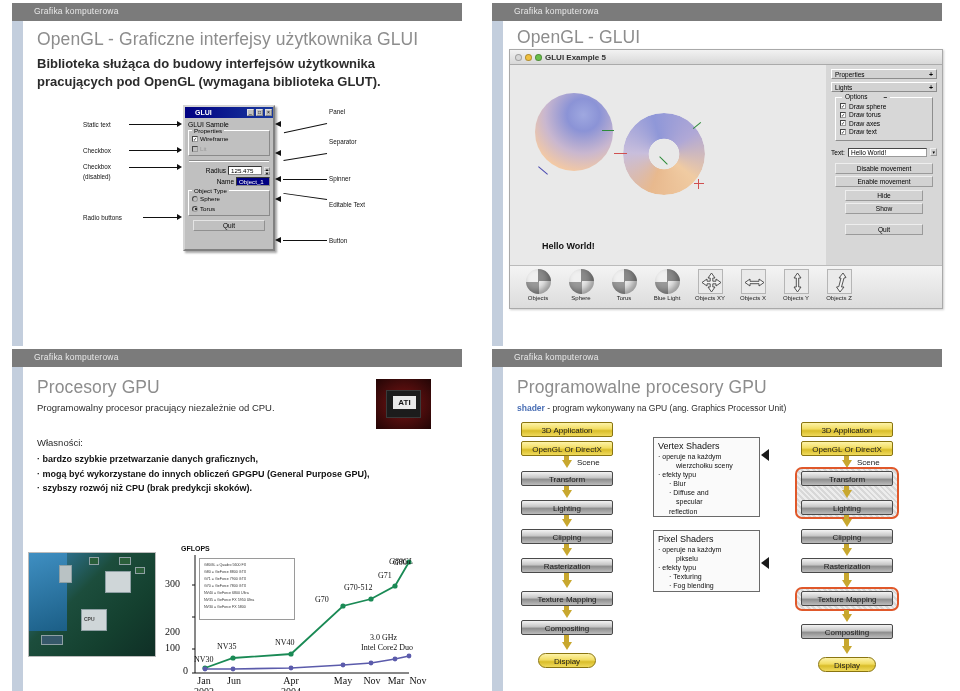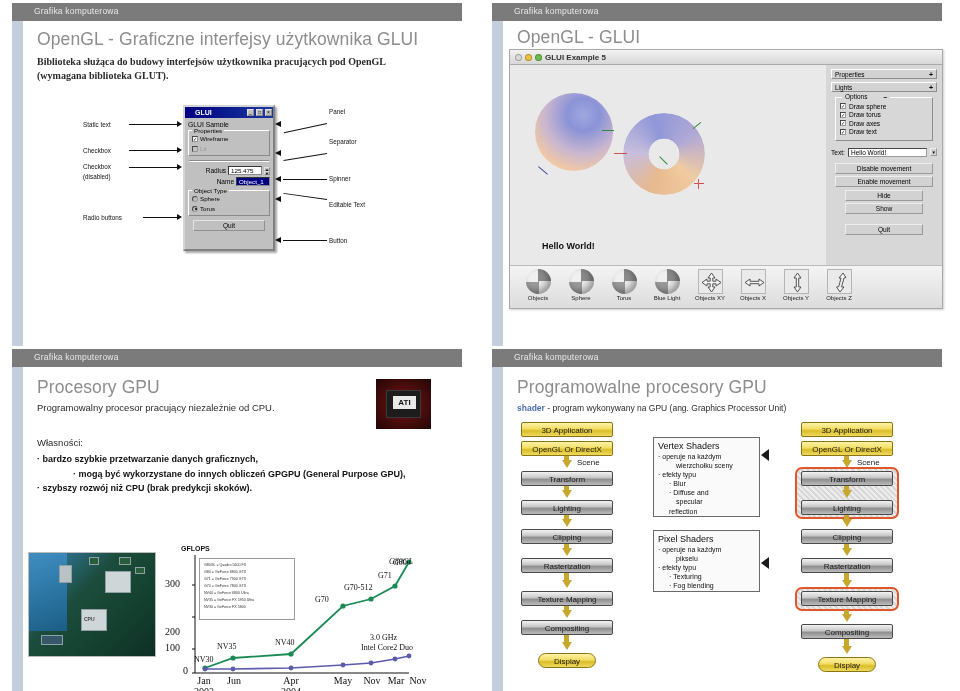--- a/index.html
+++ b/index.html
@@ -34,21 +34,21 @@
   }
   .slide-inner { position: absolute; left: 23px; top: 21px; right: 18px; bottom: 0; }
 
   .title {
     font-size: 17.5px; color: #8d8d8d; font-weight: normal;
     letter-spacing: .1px; white-space: nowrap;
   }
   .subtitle {
     font-size: 9.5px; color: #2b2b2b; line-height: 1.35;
   }
-  .subtitle.bold { font-weight: bold; font-size: 10px; font-family: Liberation Serif, serif; }
+  .subtitle.bold { font-weight: bold; font-size: 13px; }
   .accent { color: #4a6fb5; font-weight: bold; }
 
   
   .glui-fig { position: absolute; left: 60px; top: 82px; width: 320px; height: 160px; }
   .glui-win {
     position: absolute; left: 100px; top: 2px; width: 92px; height: 146px;
     background: #c0c0c0; border: 2px outset #d4d4d4;
     box-shadow: 2px 2px 2px rgba(0,0,0,.35);
   }
   .glui-tb {
@@ -430,21 +430,21 @@
 
     <div style="position:absolute;right:31px;top:12px;width:55px;height:50px;background:radial-gradient(ellipse at 50% 50%,#7a1414 0%,#3c0a0a 70%,#220505 100%);">
       <div style="position:absolute;left:10px;top:11px;width:35px;height:28px;background:#1c1c1c;border:1px solid #3a3a3a;">
         <div style="position:absolute;left:6px;top:5px;width:23px;height:13px;background:#e9e9e9;display:flex;align-items:center;justify-content:center;font-size:8px;font-weight:bold;color:#111;font-family:'Liberation Sans',sans-serif;">ATI</div>
       </div>
     </div>
 
     <div class="subtitle" style="position:absolute;left:14px;top:70px;">Własności:</div>
     <div style="position:absolute;left:14px;top:85px;width:430px;">
       <div style="font-size:9px;font-weight:bold;color:#111;line-height:1.62;">· <span>bardzo szybkie przetwarzanie danych graficznych,</span></div>
-      <div style="font-size:9px;font-weight:bold;color:#111;line-height:1.62;margin-left:36px;">· <span>mogą być wykorzystane do innych obliczeń GPGPU (General Purpose GPU),</span></div>
+      <div style="font-size:9px;font-weight:bold;color:#111;line-height:1.62;">· <span>mogą być wykorzystane do innych obliczeń GPGPU (General Purpose GPU),</span></div>
       <div style="font-size:9px;font-weight:bold;color:#111;line-height:1.62;">· <span>szybszy rozwój niż CPU (brak predykcji skoków).</span></div>
     </div>
 
     <div class="photo">
       <div style="position:absolute;left:0;top:0;width:38px;height:78px;background:linear-gradient(160deg,#3f8fc2,#1b5e86);"></div>
       <div class="chip" style="left:76px;top:18px;width:26px;height:22px;"></div>
       <div class="chip" style="left:52px;top:56px;width:26px;height:22px;"></div>
       <div style="position:absolute;left:55px;top:63px;font-size:5px;color:#444;font-weight:bold;">CPU</div>
       <div class="chip" style="left:30px;top:12px;width:13px;height:18px;background:#b9c2c4;"></div>
       <div class="chip" style="left:60px;top:4px;width:10px;height:8px;background:#2a5e3a;"></div>

